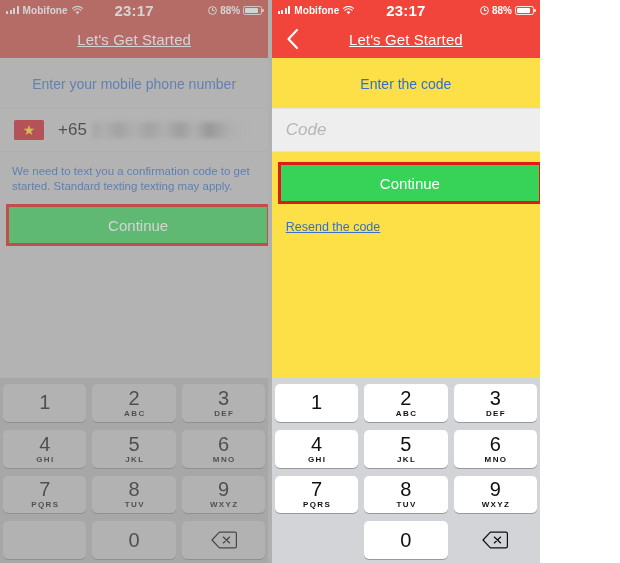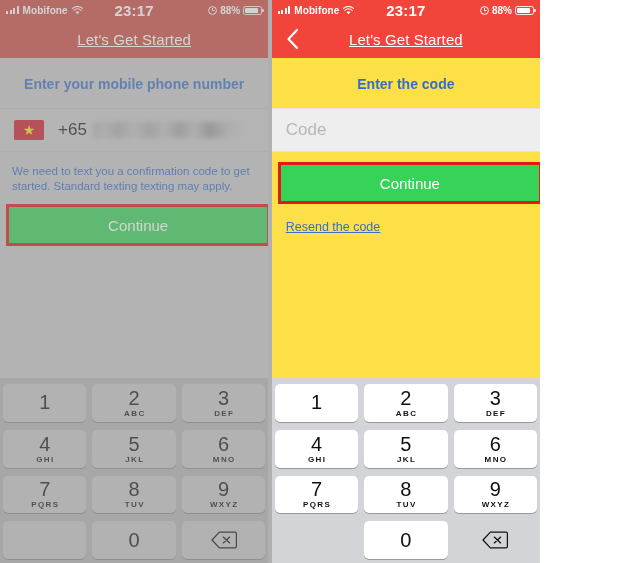--- a/index.html
+++ b/index.html
@@ -129,21 +129,21 @@
     flex: 1 1 auto;
     background: #fde047;
     position: relative;
     overflow: hidden;
   }
   .heading {
     text-align: center;
     color: #2f6fd0;
     font-size: 14px;
     padding: 18px 12px 16px;
-    font-weight: bold;
+    font-weight: normal;
   }
   .field {
     background: #eeeeee;
     height: 44px;
     display: flex;
     align-items: center;
     padding: 0 14px;
     box-sizing: border-box;
     border-top: 1px solid #e2e2e2;
     border-bottom: 1px solid #e2e2e2;
@@ -177,20 +177,21 @@
       rgba(140,140,140,.5) 35%, rgba(150,150,150,.14) 44%,
       rgba(130,130,130,.55) 54%, rgba(150,150,150,.12) 63%,
       rgba(120,120,120,.6) 72%, rgba(150,150,150,.2) 84%,
       rgba(200,200,200,0) 95%);
     filter: blur(2.5px);
     border-radius: 3px;
   }
   .placeholder {
     font-size: 17px;
     color: #b6b6b6;
+    font-style: italic;
   }
   .disclaimer {
     color: #3a6fc4;
     font-size: 11.5px;
     line-height: 15px;
     padding: 12px 12px 0 12px;
   }
   .cta-wrap { padding: 12px 0 0 8px; }
   .cta {
     background: #37d359;

